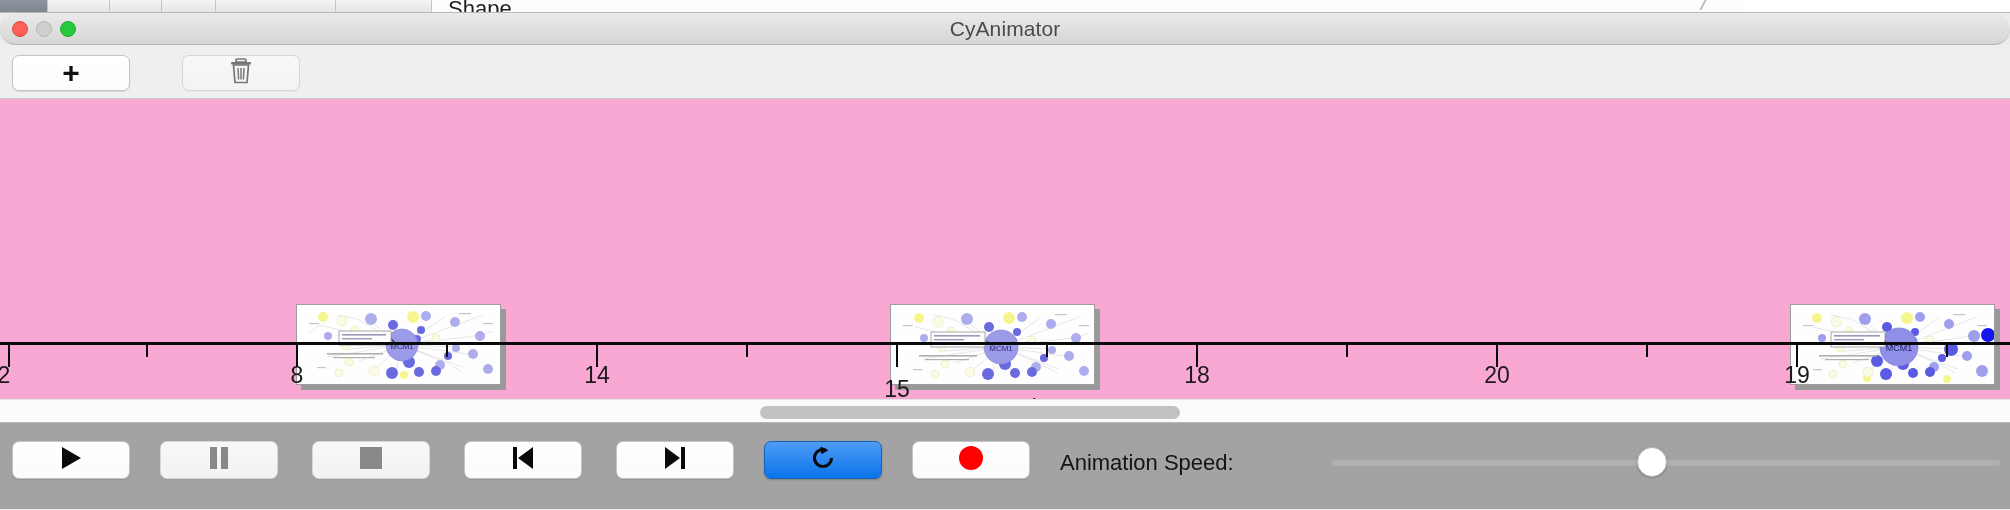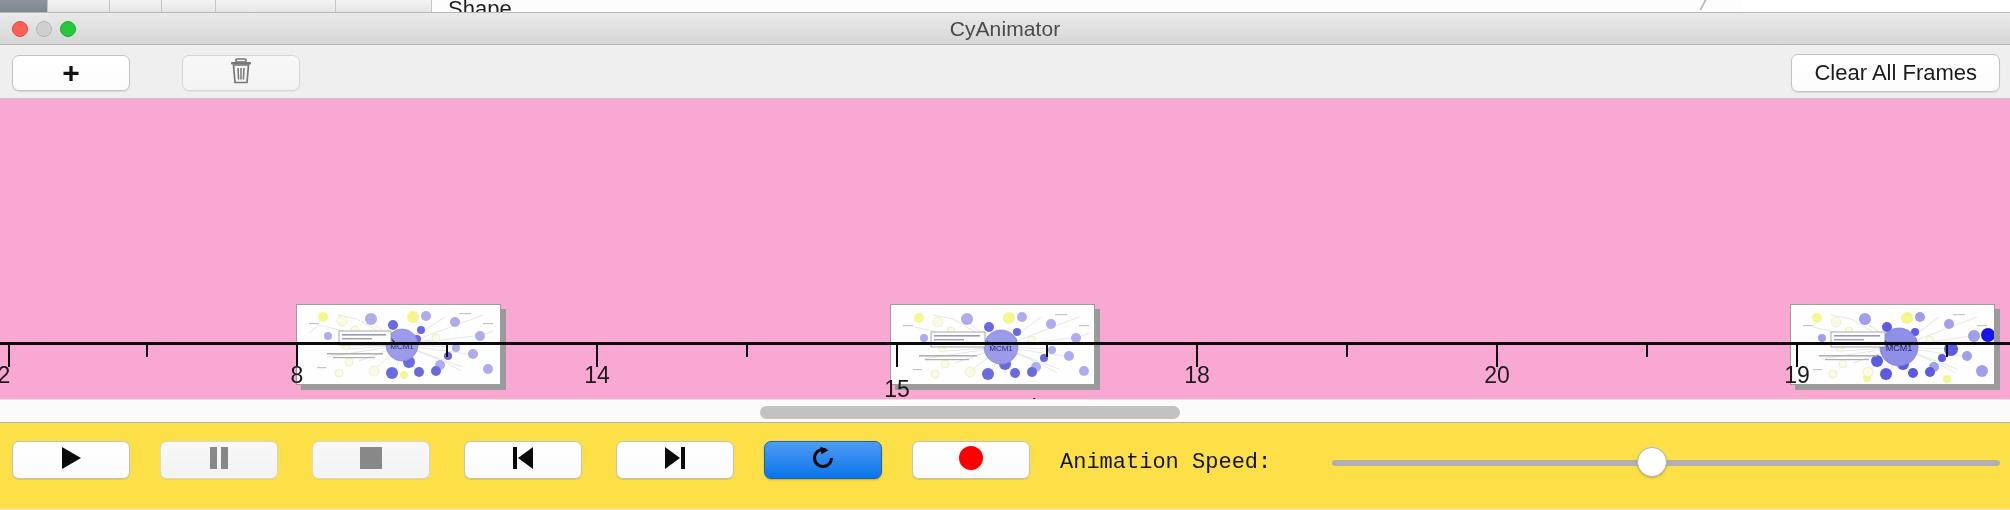--- a/index.html
+++ b/index.html
@@ -36,20 +36,21 @@
     width: 2010px; height: 498px;
     background: #ececec;
     border-top: 1px solid #b8b8b8;
   }
 
   
   .titlebar {
     position: relative; height: 32px;
     background: linear-gradient(#eaeaea, #d6d6d6);
     border-bottom: 1px solid #b4b4b4;
+    border-radius: 16px;
   }
   .lights { position: absolute; left: 12px; top: 8px; display: flex; gap: 8px; }
   .light { width: 16px; height: 16px; border-radius: 50%; }
   .light.red    { background: #fc6058; border: 1px solid #e0473f; }
   .light.yellow { background: #cfcfcf; border: 1px solid #b6b6b6; }
   .light.green  { background: #28c83c; border: 1px solid #1fab31; }
   .win-title {
     position: absolute; left: 0; right: 0; top: 4px;
     text-align: center; font-size: 21px; color: #4a4a4a;
     letter-spacing: .1px;
@@ -129,21 +130,21 @@
     border-top: 1px solid #e4e4e4;
     border-bottom: 1px solid #b6b6b6;
   }
   .scroll-thumb {
     position: absolute; top: 6px; left: 760px; width: 420px; height: 13px;
     background: #c2c2c2; border-radius: 7px;
   }
 
   
   .playbar {
-    position: relative; height: 86px; background: #fde047; font-family: Liberation Mono, monospace;
+    position: relative; height: 86px; background: #a3a3a3;
   }
   .pbtn {
     position: absolute; top: 18px; height: 38px; width: 118px;
     border-radius: 7px; border: 1px solid #c3c3c3;
     background: linear-gradient(#ffffff, #fbfbfb);
     box-shadow: 0 1px 1px rgba(0,0,0,.10);
     display: flex; align-items: center; justify-content: center;
     cursor: default;
   }
   .pbtn.dim {
@@ -222,21 +223,20 @@
           <rect x="8" y="2" width="10" height="3" rx="1" fill="none" stroke="#777" stroke-width="1.7"></rect>
           <rect x="3" y="5" width="20" height="2.6" rx="1" fill="#777"></rect>
           <path d="M5.5 8 L20.5 8 L19 25.5 L7 25.5 Z" fill="none" stroke="#777" stroke-width="1.7"></path>
           <line x1="10" y1="11" x2="10.6" y2="22.5" stroke="#777" stroke-width="1.5"></line>
           <line x1="13" y1="11" x2="13" y2="22.5" stroke="#777" stroke-width="1.5"></line>
           <line x1="16" y1="11" x2="15.4" y2="22.5" stroke="#777" stroke-width="1.5"></line>
         </svg>
       </span>
     </div>
 
-    <div class="btn" id="btn-clear">Clear All Frames</div>
   </div>
 
   <div class="timeline">
 
     <div class="frame" id="frame-1" style="left:296px;">
       <div class="shadow"></div>
       <div class="sheet">
         <svg width="205" height="81" viewBox="0 0 205 81">
           <rect width="205" height="81" fill="#fefefe"></rect>
           <g stroke="#cfcfcf" stroke-width="0.5" fill="none">

